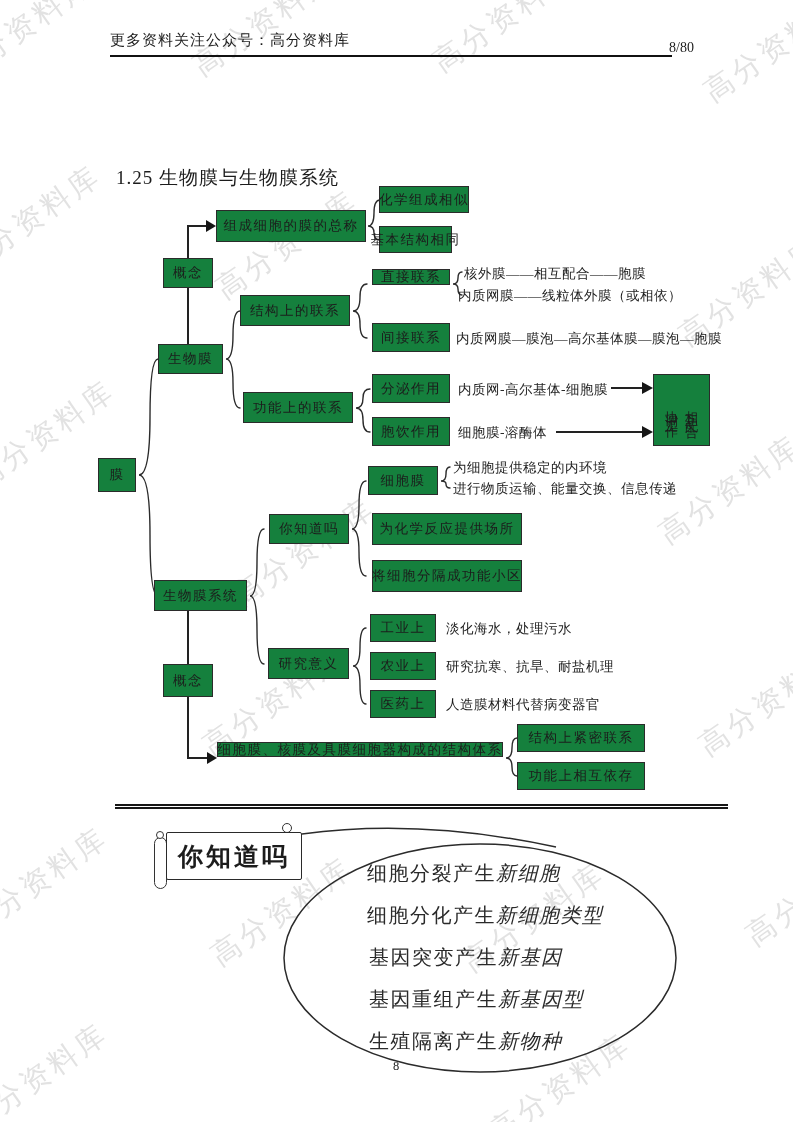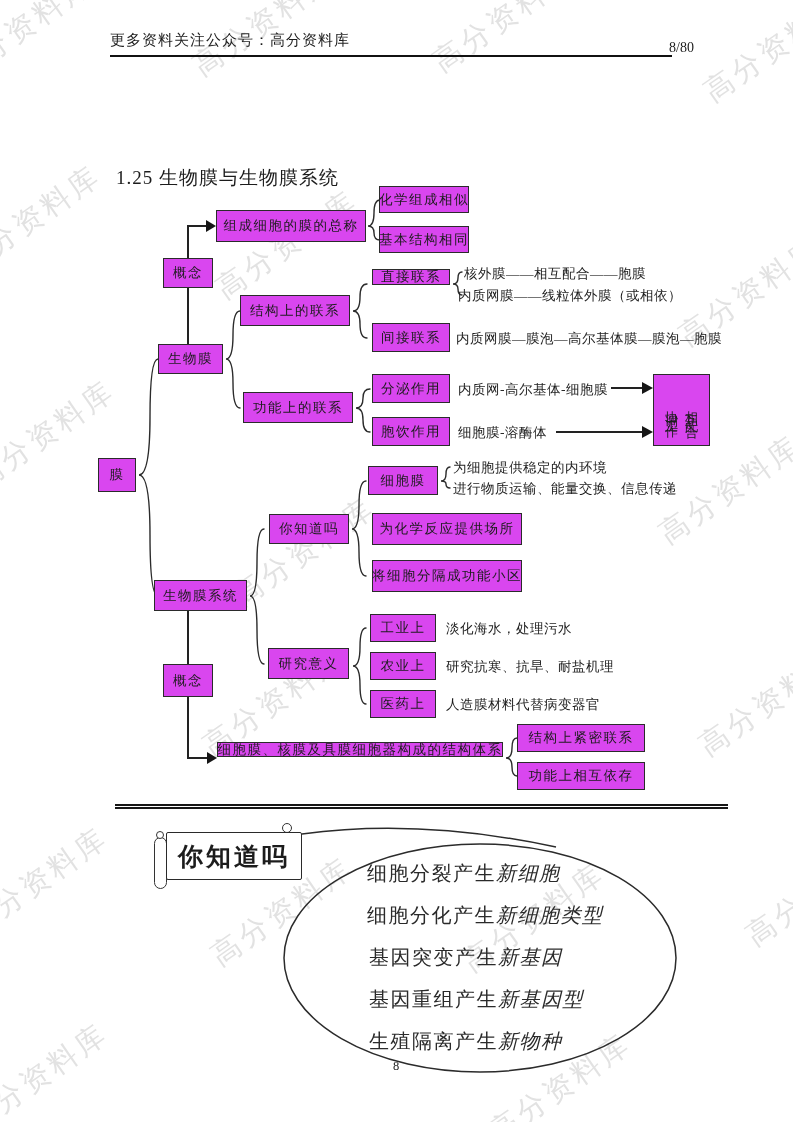--- a/index.html
+++ b/index.html
@@ -14,21 +14,21 @@
     transform:rotate(-35deg);transform-origin:center;z-index:0;user-select:none;
   }
   
   .hdr-promo{position:absolute;left:110px;top:31px;font-family:"Liberation Sans","DejaVu Sans",sans-serif;
     font-weight:normal;font-size:15px;letter-spacing:1px;z-index:2;}
   .hdr-page{position:absolute;left:641px;top:40px;font-size:14px;z-index:2;margin-left:28px;}
   .hdr-rule{position:absolute;left:110px;top:55px;width:562px;height:2px;background:#111;z-index:2;}
   .doc-title{position:absolute;left:116px;top:165px;font-size:19px;letter-spacing:1px;z-index:2;}
   
   .nb{
-    position:absolute;border:1.5px solid #2b2b2b;background:#d946ef;box-sizing:border-box;
+    position:absolute;border:1.5px solid #2b2b2b;background:#15803d;box-sizing:border-box;
     display:flex;align-items:center;justify-content:center;
     font-size:13.5px;letter-spacing:1.5px;white-space:nowrap;z-index:2;
   }
   .ft{position:absolute;font-size:13.5px;letter-spacing:0.5px;white-space:nowrap;z-index:2;}
   .wires{position:absolute;left:0;top:0;z-index:1;}
   .coord-box{display:flex;flex-direction:row;justify-content:space-evenly;align-items:center;padding:2px 4px;}
   .vtext{writing-mode:vertical-lr;text-orientation:upright;font-size:13px;letter-spacing:5px;line-height:1;}
   
   .dbl-rule{position:absolute;left:115px;top:804px;width:613px;height:5px;box-sizing:border-box;
     border-top:2px solid #161616;border-bottom:2px solid #161616;z-index:2;}
@@ -108,21 +108,21 @@
       <path d="M517,738 Q512,738 512,748 Q512,758 506,758 Q512,758 512,767 Q512,776 517,776"></path>
     </g>
     <g fill="none" stroke="#2b2b2b" stroke-width="1.5">
       <ellipse cx="480" cy="958" rx="196" ry="114"></ellipse>
       <path d="M302,834 Q420,818 556,847"></path>
     </g>
   </svg>
 
   <div class="nb" style="left:216px;top:210px;width:150px;height:32px">组成细胞的膜的总称</div>
   <div class="nb" style="left:379px;top:186px;width:90px;height:27px">化学组成相似</div>
-  <div class="nb" style="left:379px;top:226px;width:90px;height:27px">基本结构相同</div>
+  <div class="nb" style="left:379px;top:226px;width:73px;height:27px">基本结构相同</div>
   <div class="nb" style="left:163px;top:258px;width:50px;height:30px">概念</div>
   <div class="nb" style="left:240px;top:295px;width:110px;height:31px">结构上的联系</div>
   <div class="nb" style="left:372px;top:269px;width:78px;height:16px">直接联系</div>
   <div class="nb" style="left:372px;top:323px;width:78px;height:29px">间接联系</div>
   <div class="nb" style="left:158px;top:344px;width:65px;height:30px">生物膜</div>
   <div class="nb" style="left:243px;top:392px;width:110px;height:31px">功能上的联系</div>
   <div class="nb" style="left:372px;top:374px;width:78px;height:29px">分泌作用</div>
   <div class="nb" style="left:372px;top:417px;width:78px;height:29px">胞饮作用</div>
   <div class="nb coord-box" style="left:653px;top:374px;width:57px;height:72px">
     <span class="vtext">协调工作</span>

